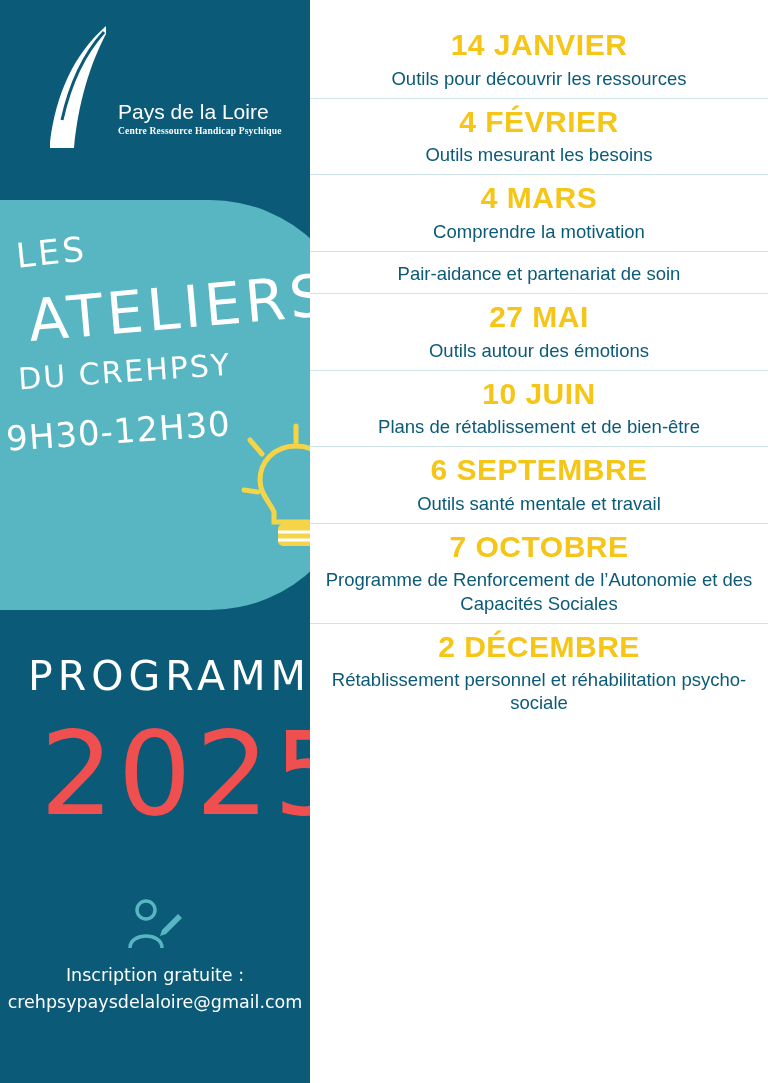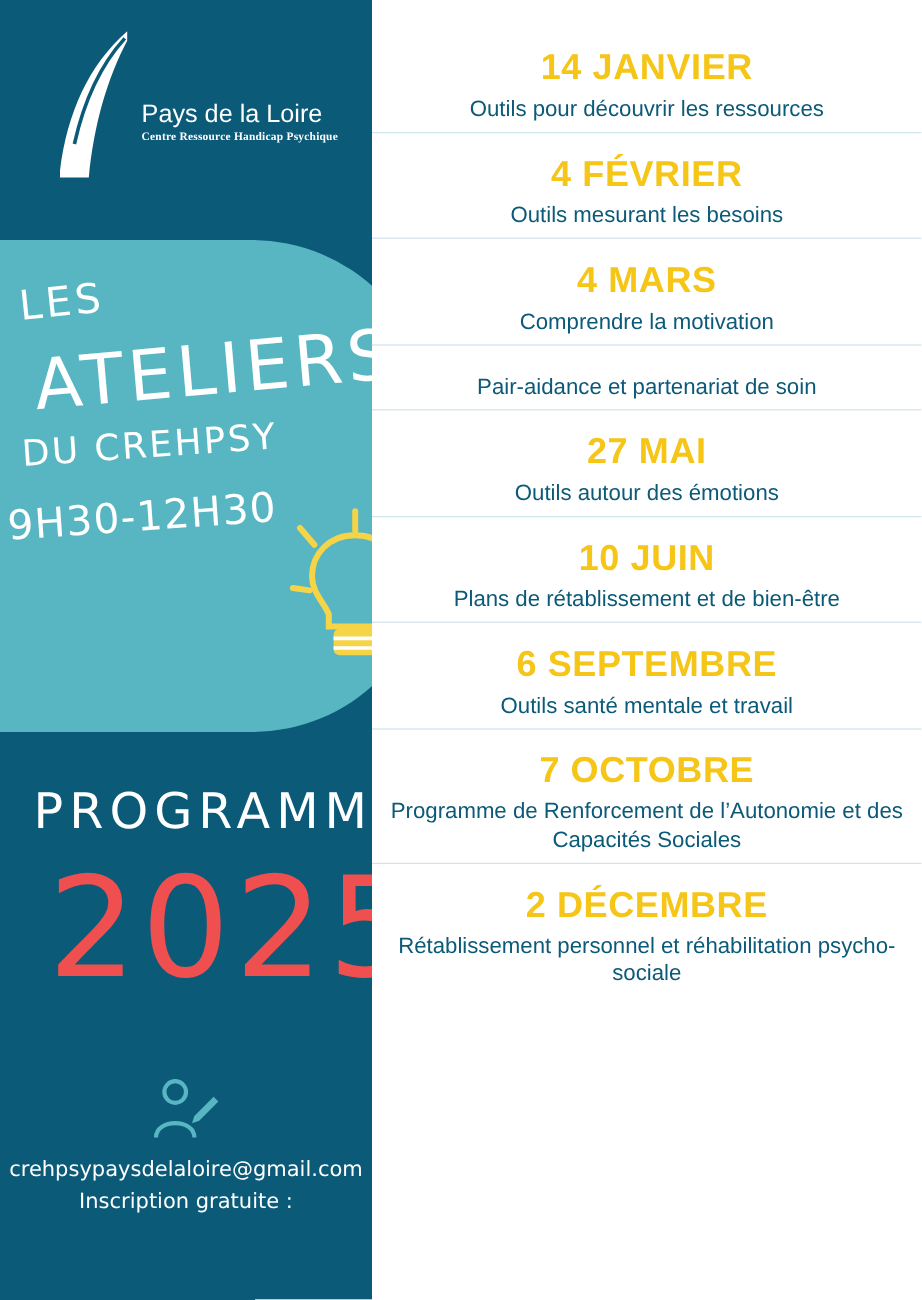--- a/index.html
+++ b/index.html
@@ -54,21 +54,21 @@
     font-size: 30px;
     font-weight: bold;
     color: #ffffff;
     letter-spacing: 0px;
     line-height: 1;
   }
   .logo-sub {
     font-size: 21px;
     color: #ffffff;
     line-height: 1.1;
-    margin-top: 2px;
+    margin-top: 18px;
   }
   .logo-tag {
     font-size: 9.5px;
     color: #ffffff;
     margin-top: 3px;
     letter-spacing: 0.2px;
     font-weight: bold;
     font-family: Liberation Serif, serif;
   }
 
@@ -191,21 +191,20 @@
     height: 1083px;
     background: #ffffff;
     padding-top: 22px;
     box-sizing: border-box;
   }
   .session {
     position: relative;
     text-align: center;
     padding: 6px 10px 8px 10px;
     border-bottom: 1.5px solid #cfe3ea;
-    margin-top: 12px;
   }
   .session:last-child {
     border-bottom: none;
   }
   .session-date {
     color: #f5c518;
     font-size: 30px;
     font-weight: bold;
     letter-spacing: 0.5px;
     line-height: 1.15;
@@ -261,22 +260,22 @@
     <div class="programme">PROGRAMME</div>
     <div class="year">2025</div>
 
     <svg class="contact-icon" viewBox="0 0 62 56">
       <circle cx="24" cy="12" r="9" fill="none" stroke="#57b6c2" stroke-width="3.5"></circle>
       <path d="M8 50 C8 34 40 34 40 50" fill="none" stroke="#57b6c2" stroke-width="3.5"></path>
       <path d="M40 32 L56 16 L60 20 L44 36 L38 38 Z" fill="#57b6c2"></path>
     </svg>
 
     <div class="contact">
+      <div>Inscription gratuite :</div>
       <div>crehpsypaysdelaloire@gmail.com</div>
-      <div>Inscription gratuite :</div>
     </div>
   </div>
 
   <div class="right-panel">
     <div class="session">
       <div class="session-date">14 JANVIER</div>
       <div class="session-title">Outils pour découvrir les ressources</div>
     </div>
     <div class="session">
       <div class="session-date">4 FÉVRIER</div>

